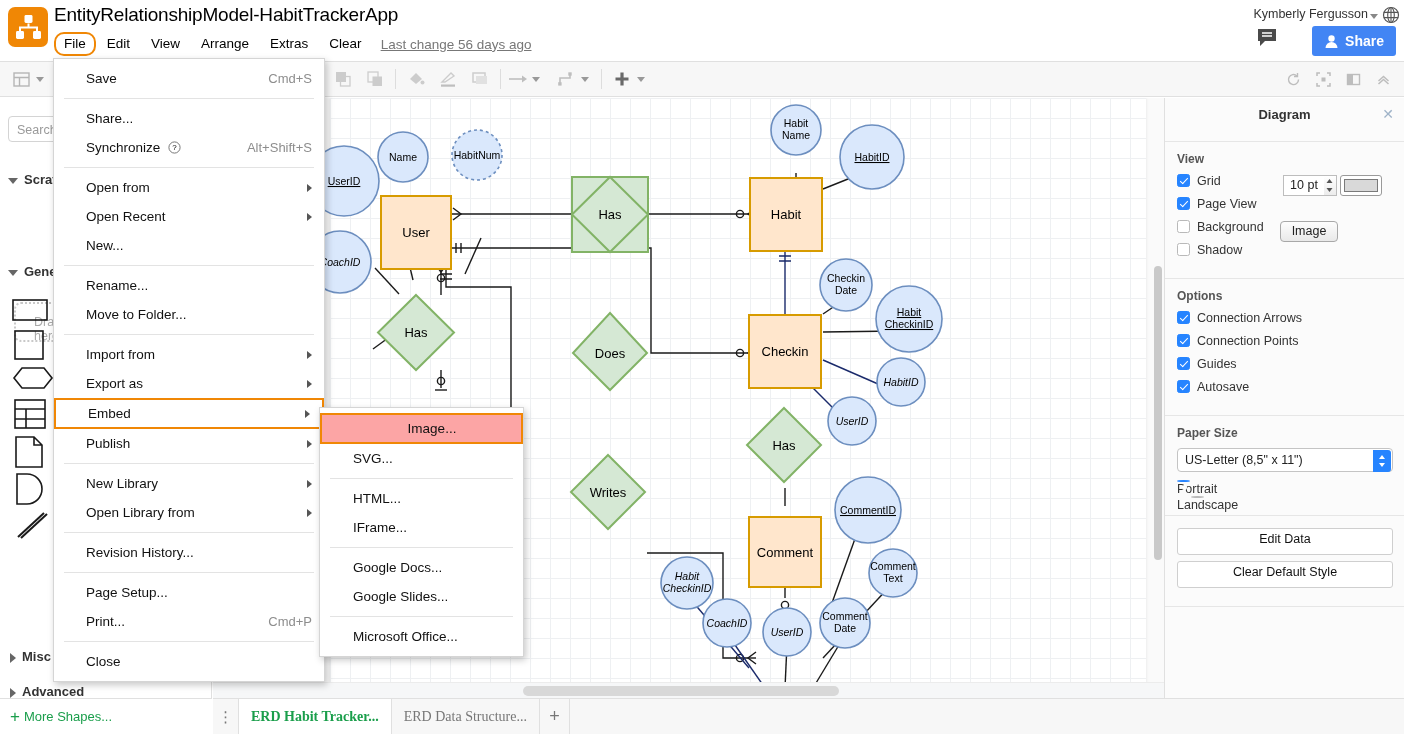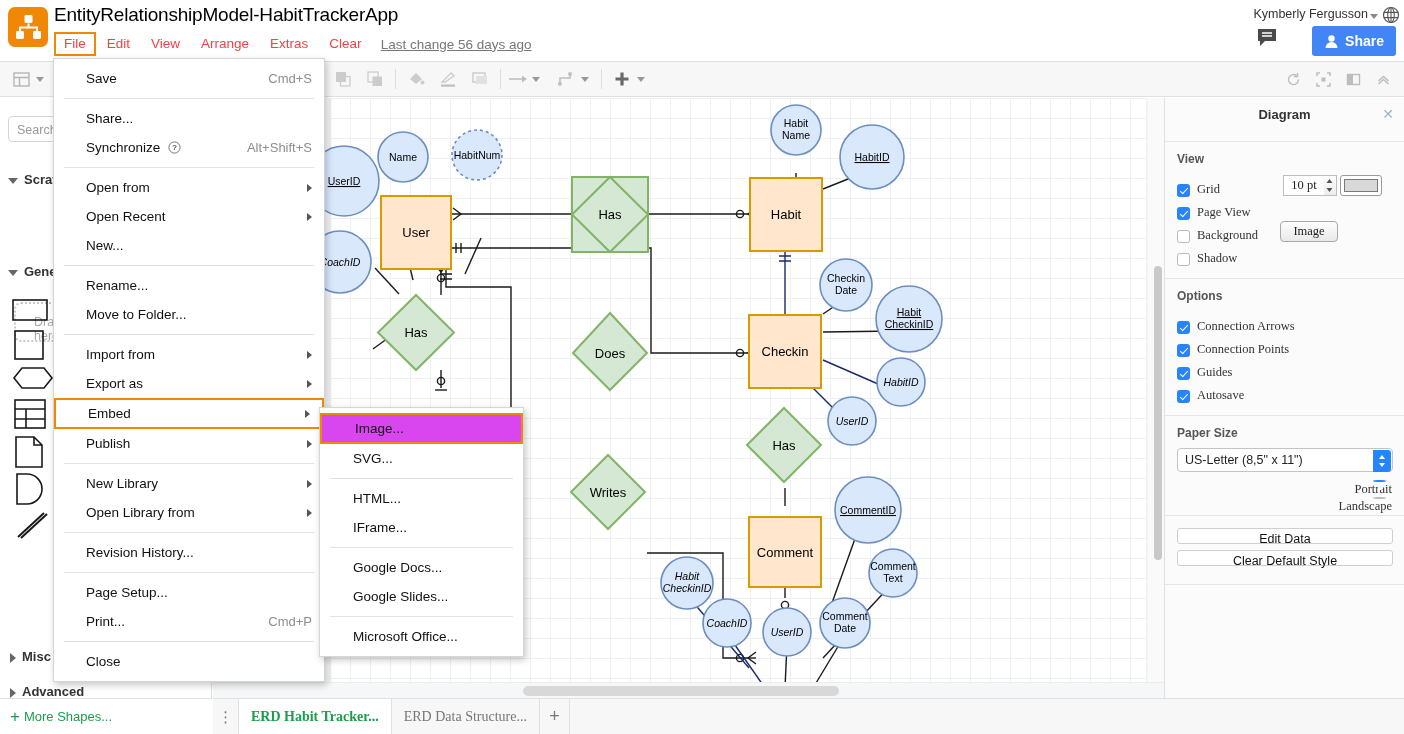--- a/index.html
+++ b/index.html
@@ -14,22 +14,22 @@
   
   #header { position:absolute; left:0; top:0; width:1404px; height:60px; background:#fff; }
   #logo { position:absolute; left:8px; top:7px; width:40px; height:40px; background:#f08705; border-radius:7px; }
   #logo svg { display:block; }
   #doc-title {
     position:absolute; left:54px; top:4px; font-size:19px; color:#000;
     letter-spacing:-0.2px; white-space:nowrap;
   }
   #menubar { position:absolute; left:54px; top:32px; height:24px; display:flex; align-items:center; }
   .menu-item {
-    font-size:13.5px; color:#ef4444; padding:3px 8px; margin-right:1px; cursor:default;
-    border:2px solid transparent; border-radius:0; line-height:14px;
+    font-size:13.5px; color:#000000; padding:3px 8px; margin-right:1px; cursor:default;
+    border:2px solid transparent; border-radius:10px; line-height:14px;
   }
   .menu-item.active { border-color:#f08705; background:#fff; }
   #lastchange {
     font-size:13.5px; color:#777; text-decoration:underline; margin-left:8px; cursor:pointer;
   }
   #user-name { position:absolute; right:36px; top:7px; font-size:12.5px; color:#333; white-space:nowrap;}
   #user-caret { position:absolute; right:26px; top:14px; width:0;height:0;
      border-left:4px solid transparent;border-right:4px solid transparent;border-top:5px solid #888;}
   #globe-icon { position:absolute; right:4px; top:6px; width:18px;height:18px;}
   #comment-icon { position:absolute; right:126px; top:27px; width:22px; height:20px; }
@@ -89,21 +89,21 @@
 
   
   #rpanel { position:absolute; right:0; top:98px; width:240px; bottom:0; background:#fbfbfb;
     border-left:1px solid #e0e0e0; }
   #rpanel-head { height:44px; border-bottom:1px solid #e6e6e6; position:relative; background:#fbfbfb;}
   #rpanel-title { position:absolute; width:100%; text-align:center; top:9px; font-size:13px;
     font-weight:bold; color:#333; }
   #rpanel-close { position:absolute; right:10px; top:8px; font-size:14px; color:#9fb3c8; cursor:pointer;}
   .rp-sect { border-bottom:1px solid #e6e6e6; padding:10px 12px 12px 12px; position:relative; }
   .rp-h { font-size:12px; font-weight:bold; color:#555; margin-bottom:8px; }
-  .rp-row { display:flex; align-items:flex-end; height:23px; position:relative;font-family:Liberation Serif, serif; }
+  .rp-row { display:flex; align-items:flex-start; height:23px; position:relative; }
   .cbx { width:13px; height:13px; border-radius:2.5px; border:1px solid #b9b9b9; background:#fff;
     margin-right:7px; flex:0 0 auto; position:relative; cursor:pointer; }
   .cbx.on { background:#2684ff; border-color:#2684ff; }
   .cbx.on:after { content:""; position:absolute; left:4px; top:1px; width:3px; height:7px;
     border:solid #fff; border-width:0 1.7px 1.7px 0; transform:rotate(43deg); }
   .rp-lbl { font-size:12.5px; color:#333; }
   #grid-size { position:absolute; right:67px; top:1px; width:42px; height:21px; border:1px solid #bdbdbd;
     background:#fff; font-size:12.5px; text-align:center; line-height:19px; color:#222; }
   #grid-spin { position:absolute; right:55px; top:1px; width:13px; height:21px; border:1px solid #bdbdbd;
     border-left:none; background:linear-gradient(#fff,#ececec); }
@@ -116,21 +116,21 @@
   #paper-select { width:216px; height:24px; border:1px solid #c4c4c4; border-radius:4px;
     background:#fff; position:relative; font-size:12.5px; color:#222; line-height:22px; padding-left:7px;
     cursor:pointer; }
   #paper-arrow { position:absolute; right:1px; top:1px; width:18px; height:22px; background:#2684ff;
     border-radius:0 3px 3px 0; }
   .radio { width:13px; height:13px; border-radius:50%; border:1px solid #b9b9b9; background:#fff;
     margin-right:6px; position:relative; cursor:pointer; }
   .radio.on { background:#2684ff; border-color:#2684ff; }
   .radio.on:after { content:""; position:absolute; left:4px; top:4px; width:5px; height:5px;
     border-radius:50%; background:#fff; }
-  .rp-btn { width:216px; height:16px; border:1px solid #cfcfcf; border-radius:3px; background:#fff;
+  .rp-btn { width:216px; height:27px; border:1px solid #cfcfcf; border-radius:3px; background:#fff;
     font-size:12.5px; text-align:center; line-height:20px; color:#111; margin-bottom:6px; cursor:pointer;}
 
   
   #bottombar { position:absolute; left:213px; bottom:0; right:0; height:36px; background:#f7f7f7;
     border-top:1px solid #e0e0e0; display:flex; align-items:center; }
   #tab-menu { width:26px; text-align:center; color:#777; font-size:15px; cursor:pointer;
      border-right:1px solid #e0e0e0; height:36px; line-height:36px;}
   .page-tab { height:36px; line-height:36px; padding:0 12px; font-size:14px;
      border-right:1px solid #e0e0e0; cursor:pointer; color:#777; white-space:nowrap;font-family:Liberation Serif, serif;}
   .page-tab.active { background:#fff; color:#1a9e4b; font-weight:bold; }
@@ -144,21 +144,21 @@
      padding-left:32px; padding-right:12px; font-size:13.5px; color:#111; }
   .mi .sc { position:absolute; right:12px; font-size:13px; color:#8d8d8d; }
   .mi .arrow { position:absolute; right:12px; width:0;height:0;
      border-top:4px solid transparent;border-bottom:4px solid transparent;border-left:5px solid #555; }
   .mi .qm { margin-left:8px; display:inline-flex; }
   .msep { height:1px; background:#e3e3e3; margin:5px 10px; }
   .mi.hl { border:2px solid #f08705; background:#fff; height:31px; }
   #embed-submenu { position:absolute; left:319px; top:407px; width:205px; background:#fff;
     border:1px solid #d5d5d5; box-shadow:2px 3px 7px rgba(0,0,0,.22); padding:5px 0; z-index:60; }
   #embed-submenu .mi { padding-left:33px; }
-  #embed-submenu .mi.hl { background:#d946ef; }
+  #embed-submenu .mi.hl { background:#fca5a5;justify-content:center; }
 </style>
 </head>
 <body>
 
 <div id="header">
   <div id="logo">
     <svg width="40" height="40" viewBox="0 0 40 40">
       <rect x="16.5" y="8" width="8" height="8" rx="1.4" fill="#fff"></rect>
       <rect x="8" y="24" width="8" height="8" rx="1.4" fill="#fff"></rect>
       <rect x="25" y="24" width="8" height="8" rx="1.4" fill="#fff"></rect>

